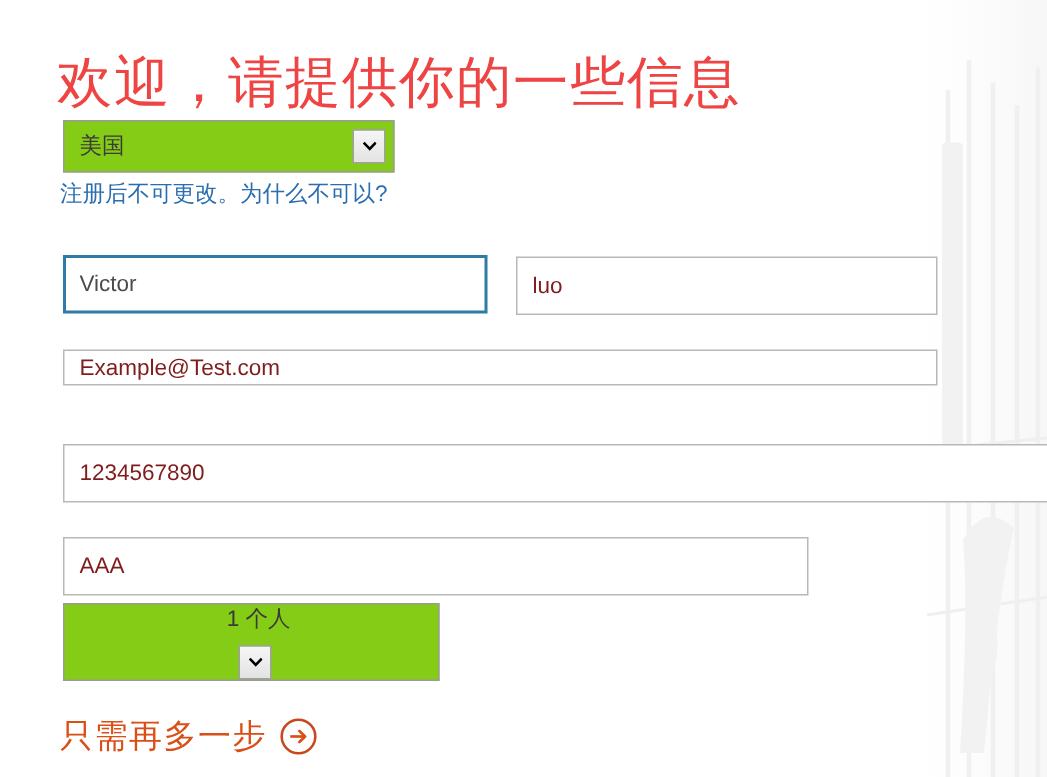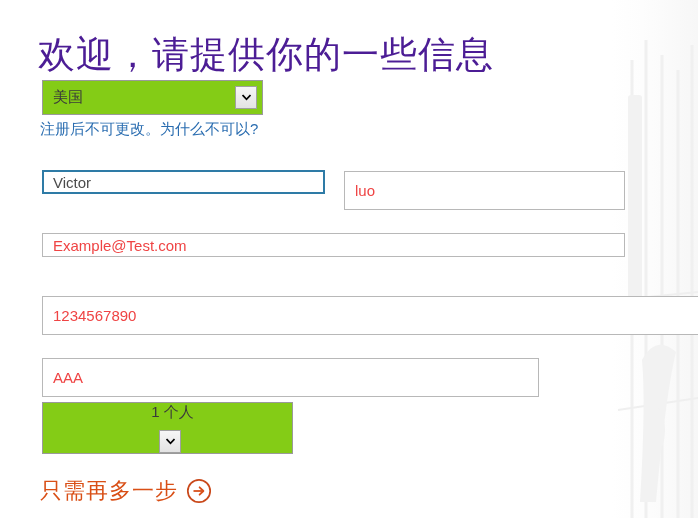--- a/index.html
+++ b/index.html
@@ -35,21 +35,21 @@
     padding: 0;
   }
 
   #page-title {
     position: absolute;
     left: 38px;
     top: 4px;
     font-size: 37px;
     line-height: 52px;
     font-weight: 300;
-    color: #4c1d95;
+    color: #ef4444;
     letter-spacing: 1px;
     white-space: nowrap;
   }
 
   
   .select-shell {
     position: absolute;
     background: #84cc16;
     border: 1px solid #9a9a9a;
     display: flex;
@@ -104,33 +104,33 @@
     white-space: nowrap;
     cursor: pointer;
   }
 
   
   .field {
     position: absolute;
     background: #ffffff;
     border: 1px solid #b8b8b8;
     font-size: 15px;
-    color: #ef4444;
+    color: #7f1d1d;
     padding: 0 0 0 10px;
     font-family: "Liberation Sans", "DejaVu Sans", sans-serif;
     outline: none;
   }
   .field::placeholder { color: #6b6b6b; opacity: 1; }
   .field.focused {
     border: 2px solid #2e7ba6;
     color: #4b4b4b;
     padding-left: 9px;
   }
 
-  #first-name-field { left: 42px;  top: 170px; width: 283px; height: 24px; }
+  #first-name-field { left: 42px;  top: 170px; width: 283px; height: 39px; }
   #last-name-field  { left: 344px; top: 171px; width: 281px; height: 39px; }
   #email-field      { left: 42px;  top: 233px; width: 583px; height: 24px; }
   #phone-field      { left: 42px;  top: 296px; width: 688px; height: 39px; }
   #company-field    { left: 42px;  top: 358px; width: 497px; height: 39px; }
 
   
   #cta {
     position: absolute;
     left: 40px;
     top: 476px;

